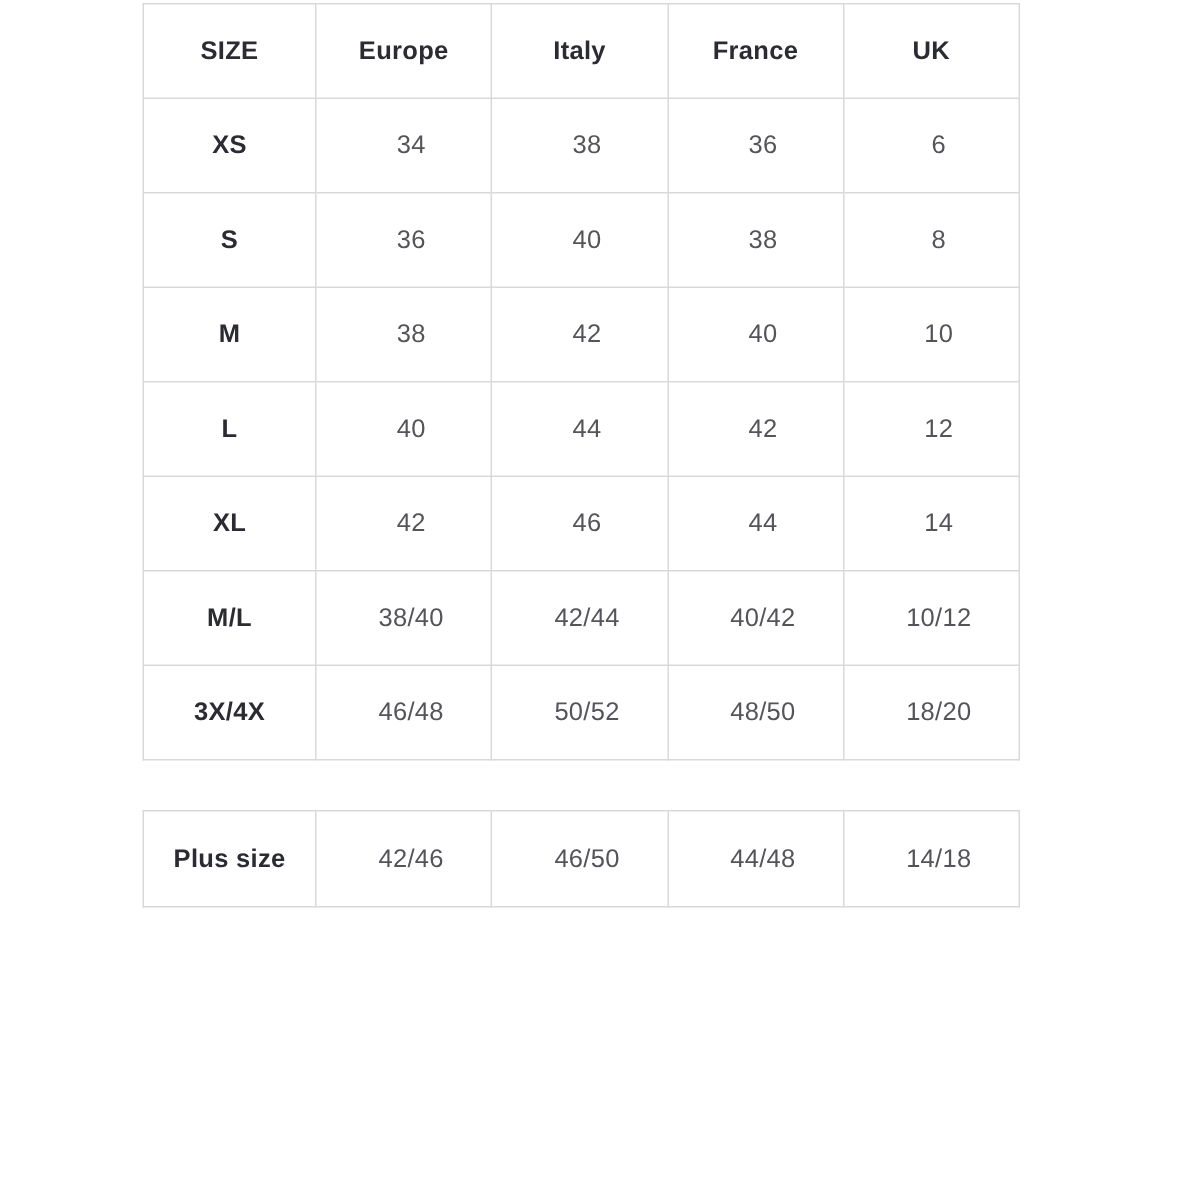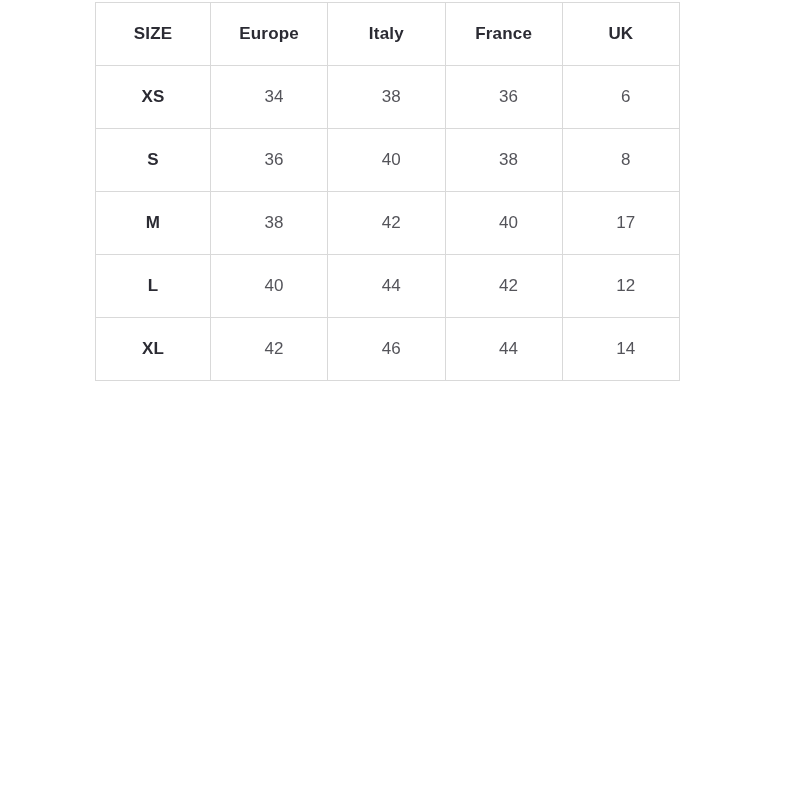--- a/index.html
+++ b/index.html
@@ -93,47 +93,68 @@
             <td>36</td>
             <td>40</td>
             <td>38</td>
             <td>8</td>
           </tr>
           <tr>
             <th>M</th>
             <td>38</td>
             <td>42</td>
             <td>40</td>
-            <td>17</td>
+            <td>10</td>
           </tr>
           <tr>
             <th>L</th>
             <td>40</td>
             <td>44</td>
             <td>42</td>
             <td>12</td>
           </tr>
           <tr>
             <th>XL</th>
             <td>42</td>
             <td>46</td>
             <td>44</td>
             <td>14</td>
           </tr>
+          <tr>
+            <th>M/L</th>
+            <td>38/40</td>
+            <td>42/44</td>
+            <td>40/42</td>
+            <td>10/12</td>
+          </tr>
+          <tr>
+            <th>3X/4X</th>
+            <td>46/48</td>
+            <td>50/52</td>
+            <td>48/50</td>
+            <td>18/20</td>
+          </tr>
         </tbody>
     </table>
 
     <div class="table-gap"></div>
 
     <table class="size-table secondary-table">
       <colgroup>
         <col class="c0">
           <col class="cn">
           <col class="cn">
           <col class="cn">
           <col class="cn">
       </colgroup>
       <tbody>
+          <tr>
+            <th>Plus size</th>
+            <td>42/46</td>
+            <td>46/50</td>
+            <td>44/48</td>
+            <td>14/18</td>
+          </tr>
         </tbody>
     </table>
 
   </div>
 </div>
 
 </body></html>

